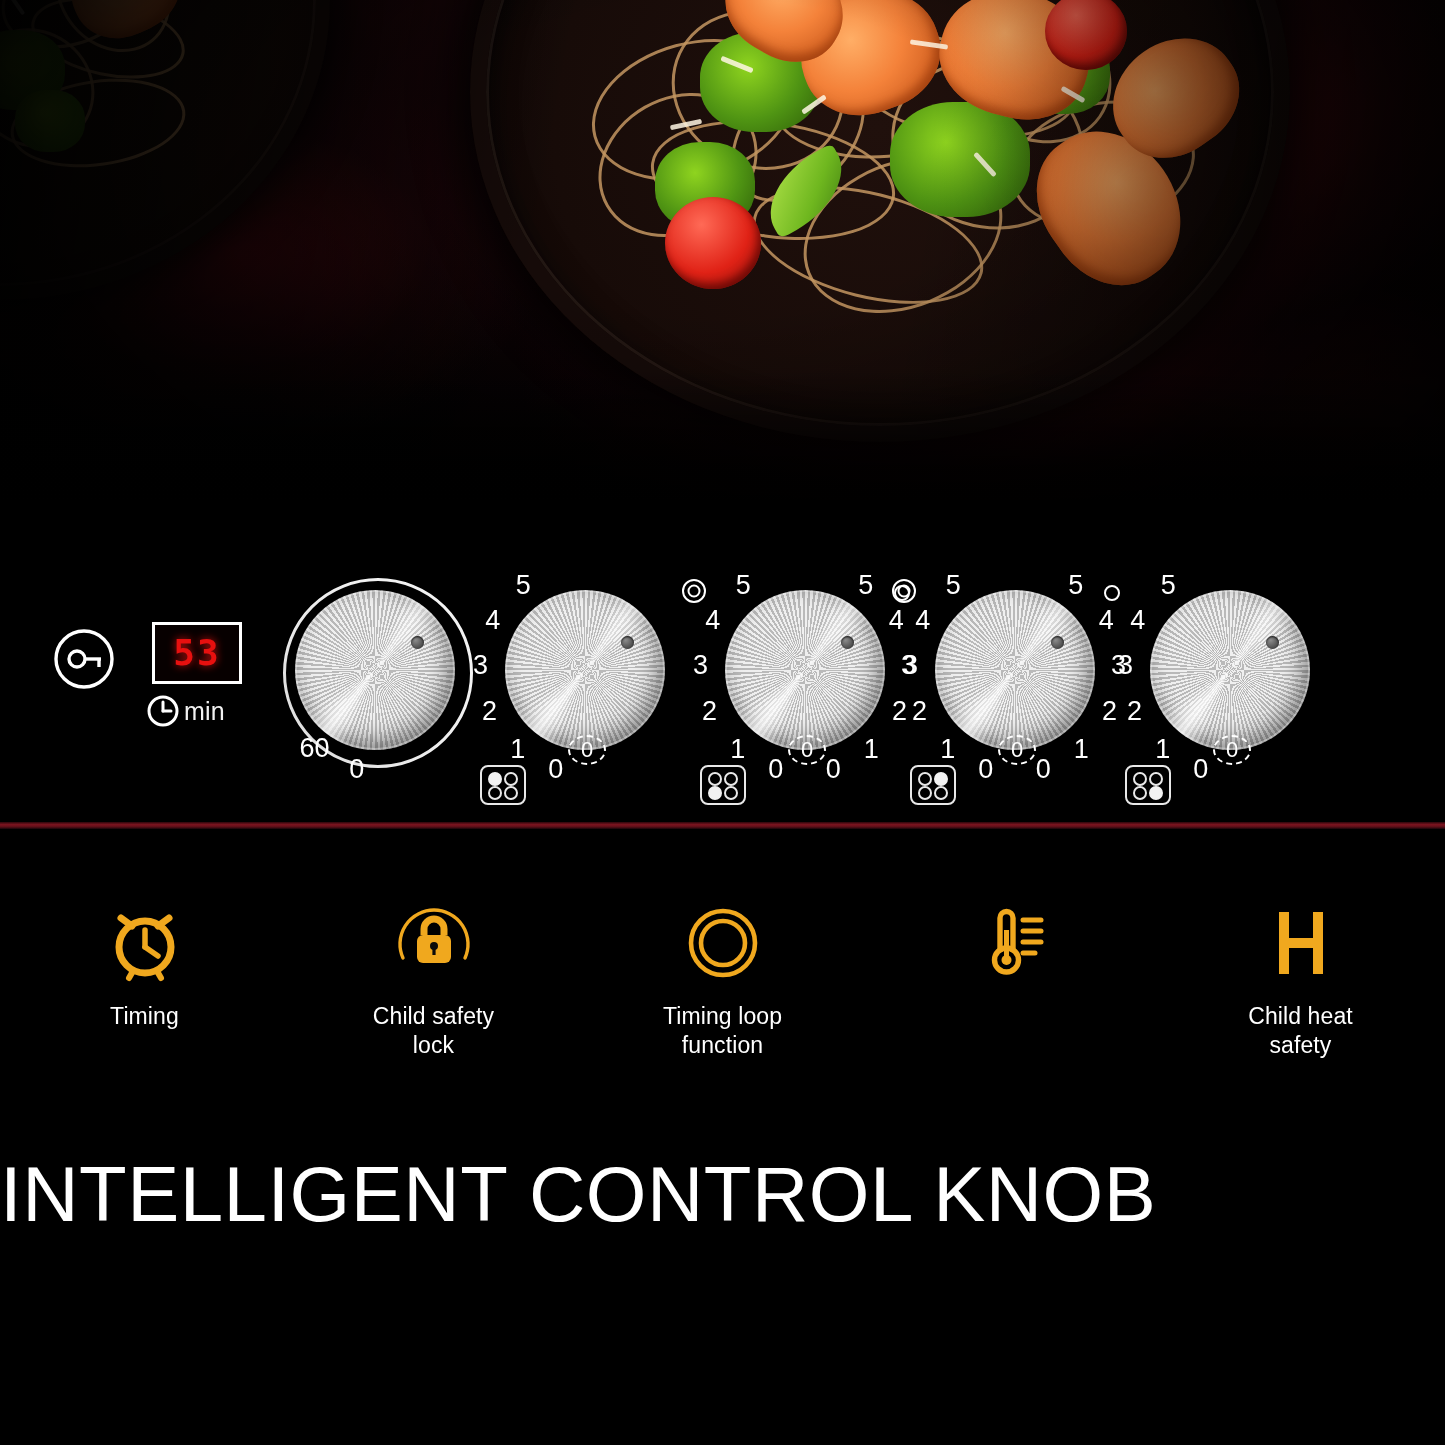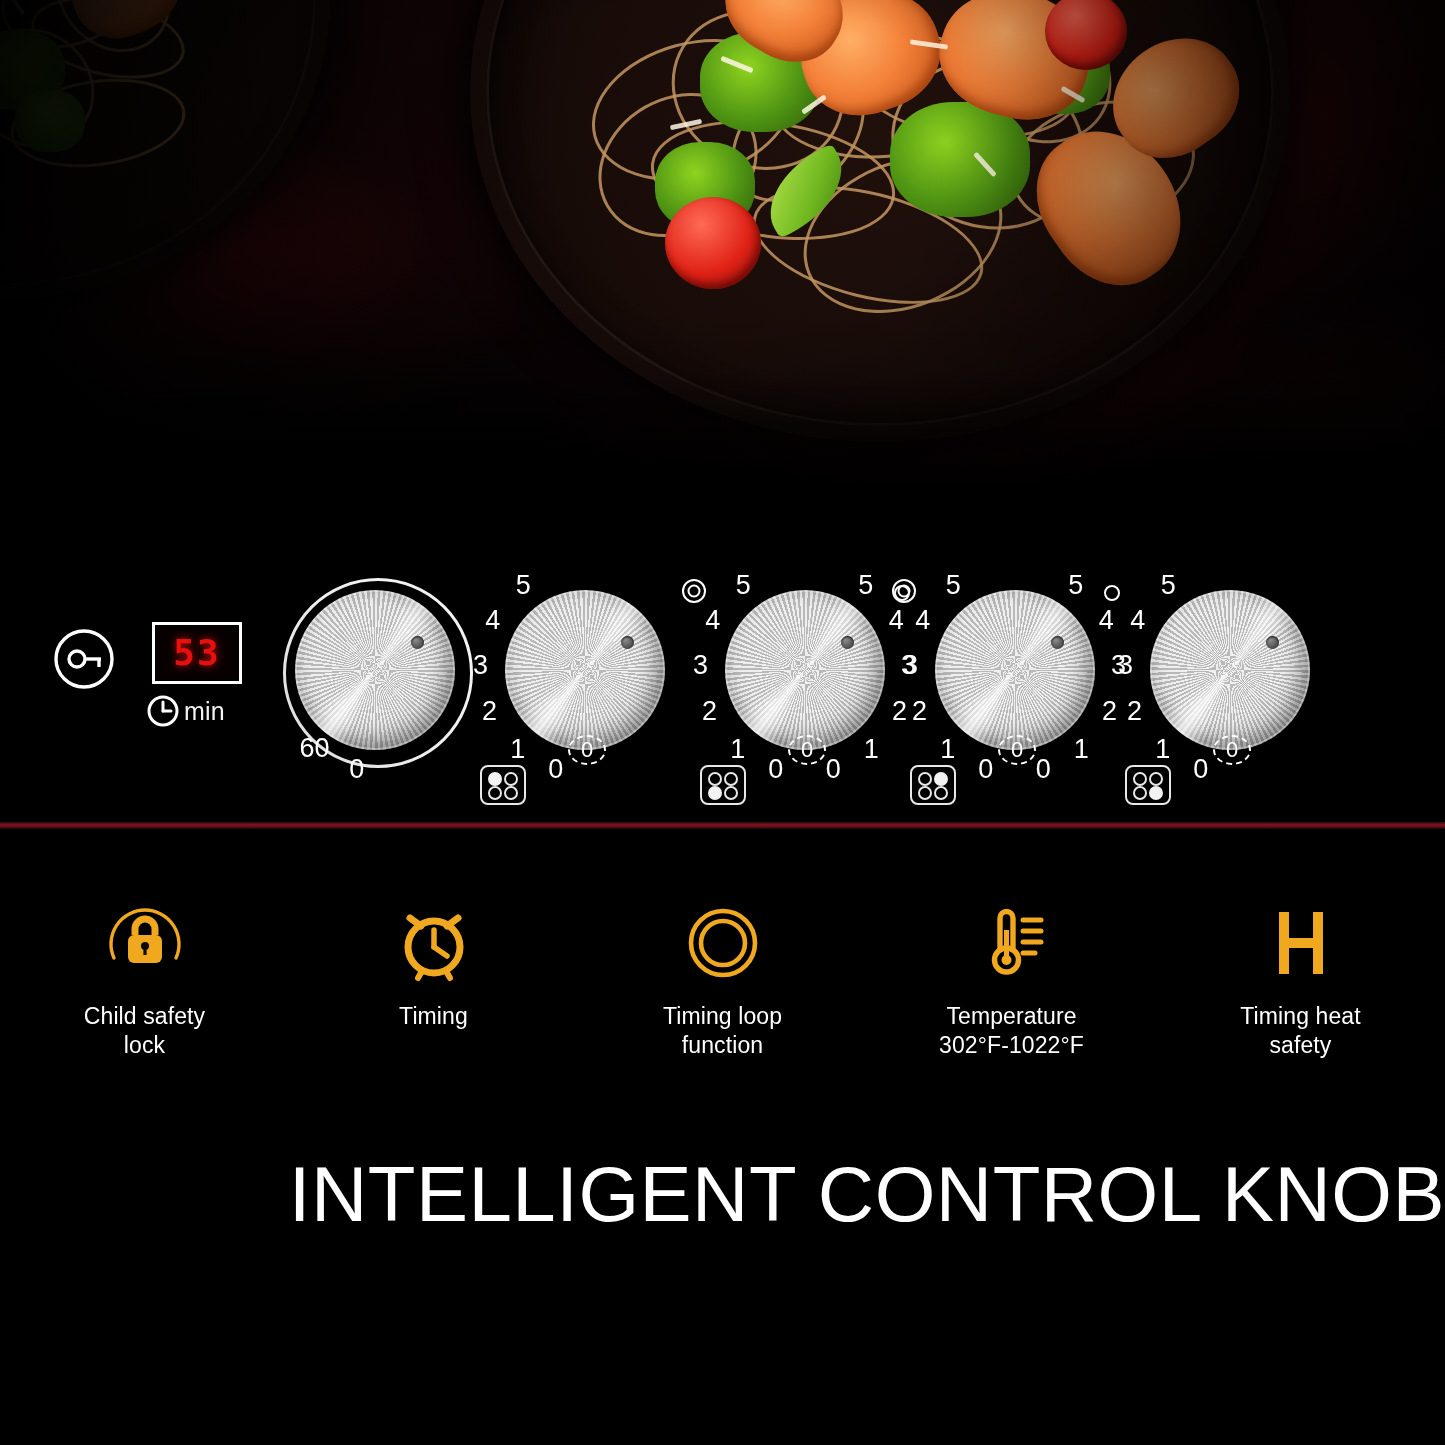--- a/index.html
+++ b/index.html
@@ -97,21 +97,21 @@
   .bi-dot.on{background:#f2f2f2;border-color:#f2f2f2;}
 
   
   .features{position:absolute;left:0;top:900px;width:1445px;height:190px;display:flex;}
   .feat{flex:1;display:flex;flex-direction:column;align-items:center;}
   .feat-icon{height:86px;display:flex;align-items:center;justify-content:center;}
   .feat-label{margin-top:16px;color:#fff;font-size:23px;line-height:1.28;text-align:center;
     letter-spacing:.1px;}
 
   
-  .headline{position:absolute;left:0;top:1155px;width:1445px;text-align:right;color:#fff;
+  .headline{position:absolute;left:0;top:1155px;width:1445px;text-align:left;color:#fff;
     font-size:78px;letter-spacing:.5px;font-weight:400;line-height:1;}
   .subhead{position:absolute;left:0;top:1258px;width:1445px;text-align:center;color:#fff;
     font-size:52px;font-weight:400;line-height:1;letter-spacing:.2px;}
 </style>
 </head>
 <body>
 
 <div class="page">
 
   <div class="photo">
@@ -308,48 +308,48 @@
     </div>
   </div>
 
   <div class="panel-line"></div>
 
   <div class="features">
 
     <div class="feat">
       <div class="feat-icon">
         <svg viewBox="0 0 86 86" width="86" height="86">
-          <path d="M12 58 A34 34 0 1 1 74 58" fill="none" stroke="#F0A81E" stroke-width="3.4" stroke-linecap="round"></path>
-          <path d="M33 35 v-6 a10 10 0 0 1 20 0 v6" fill="none" stroke="#F0A81E" stroke-width="7"></path>
-          <rect x="26" y="35" width="34" height="28" rx="6" fill="#F0A81E"></rect>
-          <circle cx="43" cy="46" r="4" fill="#0a0a0a"></circle>
-          <rect x="41.4" y="46" width="3.2" height="9" fill="#0a0a0a"></rect>
-        </svg>
-      </div>
-      <div class="feat-label">
-        <div>Child safety</div>
-        <div>lock</div>
-      </div>
-    </div>
-
-    <div class="feat">
-      <div class="feat-icon">
-        <svg viewBox="0 0 86 86" width="86" height="86">
           <circle cx="43" cy="47" r="26" fill="none" stroke="#F0A81E" stroke-width="7"></circle>
           <line x1="43" y1="47" x2="43" y2="30" stroke="#F0A81E" stroke-width="5.5" stroke-linecap="round"></line>
           <line x1="43" y1="47" x2="56" y2="56" stroke="#F0A81E" stroke-width="5.5" stroke-linecap="round"></line>
           <line x1="19" y1="18" x2="30" y2="26" stroke="#F0A81E" stroke-width="7" stroke-linecap="round"></line>
           <line x1="67" y1="18" x2="56" y2="26" stroke="#F0A81E" stroke-width="7" stroke-linecap="round"></line>
           <line x1="31" y1="71" x2="27" y2="78" stroke="#F0A81E" stroke-width="6" stroke-linecap="round"></line>
           <line x1="55" y1="71" x2="59" y2="78" stroke="#F0A81E" stroke-width="6" stroke-linecap="round"></line>
         </svg>
       </div>
       <div class="feat-label">
         <div>Timing</div>
         <div></div>
+      </div>
+    </div>
+
+    <div class="feat">
+      <div class="feat-icon">
+        <svg viewBox="0 0 86 86" width="86" height="86">
+          <path d="M12 58 A34 34 0 1 1 74 58" fill="none" stroke="#F0A81E" stroke-width="3.4" stroke-linecap="round"></path>
+          <path d="M33 35 v-6 a10 10 0 0 1 20 0 v6" fill="none" stroke="#F0A81E" stroke-width="7"></path>
+          <rect x="26" y="35" width="34" height="28" rx="6" fill="#F0A81E"></rect>
+          <circle cx="43" cy="46" r="4" fill="#0a0a0a"></circle>
+          <rect x="41.4" y="46" width="3.2" height="9" fill="#0a0a0a"></rect>
+        </svg>
+      </div>
+      <div class="feat-label">
+        <div>Child safety</div>
+        <div>lock</div>
       </div>
     </div>
 
     <div class="feat">
       <div class="feat-icon">
         <svg viewBox="0 0 86 86" width="86" height="86">
           <circle cx="43" cy="43" r="32" fill="none" stroke="#F0A81E" stroke-width="4.6"></circle>
           <circle cx="43" cy="43" r="22" fill="none" stroke="#F0A81E" stroke-width="4.6"></circle>
         </svg>
       </div>
@@ -365,36 +365,32 @@
           <path d="M31 52 V18 a6.5 6.5 0 0 1 13 0 V52" fill="none" stroke="#F0A81E" stroke-width="5.4"></path>
           <circle cx="37.5" cy="60" r="12" fill="none" stroke="#F0A81E" stroke-width="5.4"></circle>
           <circle cx="37.5" cy="60" r="5" fill="#F0A81E"></circle>
           <rect x="35" y="30" width="5" height="26" fill="#F0A81E"></rect>
           <line x1="54" y1="20" x2="72" y2="20" stroke="#F0A81E" stroke-width="5" stroke-linecap="round"></line>
           <line x1="54" y1="31" x2="72" y2="31" stroke="#F0A81E" stroke-width="5" stroke-linecap="round"></line>
           <line x1="54" y1="42" x2="72" y2="42" stroke="#F0A81E" stroke-width="5" stroke-linecap="round"></line>
           <line x1="54" y1="53" x2="66" y2="53" stroke="#F0A81E" stroke-width="5" stroke-linecap="round"></line>
         </svg>
       </div>
-      <div class="feat-label">
-        <div>Temperature</div>
-        <div>302°F-1022°F</div>
-      </div>
     </div>
 
     <div class="feat">
       <div class="feat-icon">
         <svg viewBox="0 0 86 86" width="86" height="86">
           <rect x="21" y="12" width="10" height="62" fill="#F0A81E"></rect>
           <rect x="55" y="12" width="10" height="62" fill="#F0A81E"></rect>
           <rect x="21" y="38" width="44" height="10" fill="#F0A81E"></rect>
         </svg>
       </div>
       <div class="feat-label">
-        <div>Timing heat</div>
+        <div>Child heat</div>
         <div>safety</div>
       </div>
     </div>
 
   </div>
 
   <div class="headline">INTELLIGENT CONTROL KNOB</div>
 
 </div>
 

